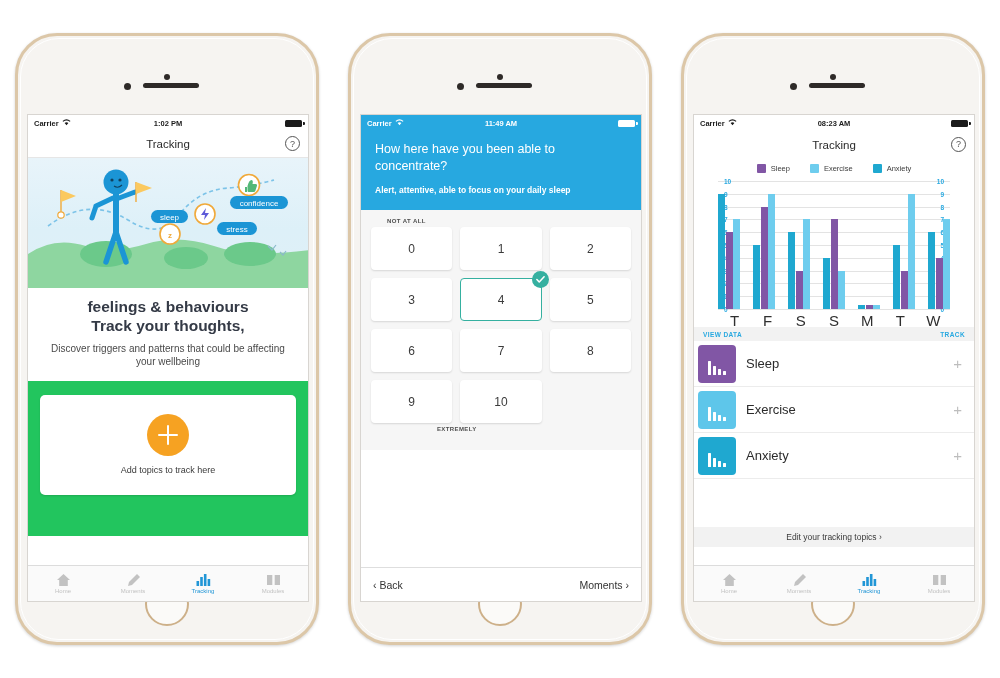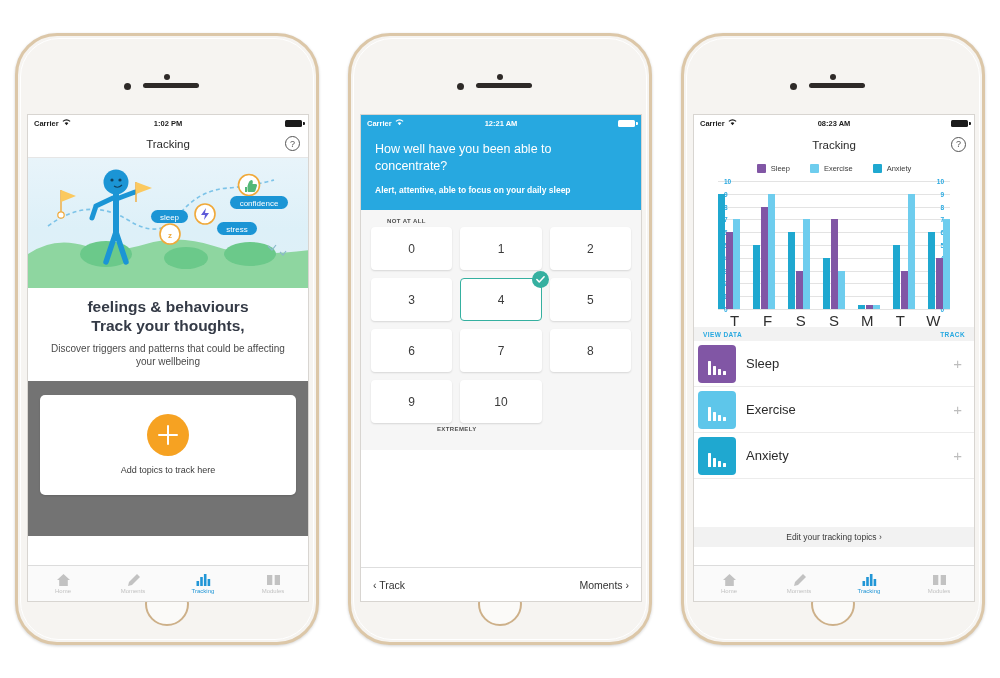--- a/index.html
+++ b/index.html
@@ -75,21 +75,21 @@
   .tab .lbl { font-size:6px; }
   .tab.active { color:#2196d6; }
   .tab svg { display:block; }
 
   
   .illus { height:130px; background:linear-gradient(180deg,#e8f4fa 0%,#ddf0f8 55%,#dff0f7 100%);
      position:relative; overflow:hidden; }
   .hero-txt { padding:10px 14px 0; text-align:center; }
   .hero-title { font-size:15.5px; font-weight:bold; color:#343a46; line-height:1.22; }
   .hero-sub { font-size:10px; color:#4a4a4a; margin-top:6px; line-height:1.35; }
-  .card-wrap { background:#737373; padding:14px 12px; margin-top:12px; height:155px;}
+  .card-wrap { background:#22c55e; padding:14px 12px; margin-top:12px; height:155px;}
   .add-card { background:#fff; border-radius:5px; height:100px;
      box-shadow:0 1px 2px rgba(0,0,0,.14); display:flex; flex-direction:column;
      align-items:center; justify-content:center; gap:9px; }
   .plus-circle { width:42px; height:42px; border-radius:50%; background:#f6a222;
      position:relative; }
   .plus-circle::before, .plus-circle::after { content:""; position:absolute;
      background:#fff; border-radius:1px; }
   .plus-circle::before { left:50%; top:11px; margin-left:-1px; width:2px; height:20px; }
   .plus-circle::after { top:50%; left:11px; margin-top:-1px; height:2px; width:20px; }
   .add-card-label { font-size:9px; color:#3a3a3a; }
@@ -284,27 +284,27 @@
       <div class="q-head">
         <div class="statusbar light">
           <span class="sb-left">
             <span>Carrier</span>
             <span class="wifi">
               <svg width="9" height="7" viewBox="0 0 9 7">
                   <path d="M4.5 6.2 6.4 4.1a2.8 2.8 0 0 0-3.8 0zM1.3 2.8a4.9 4.9 0 0 1 6.4 0l.8-.9a6.1 6.1 0 0 0-8 0z" fill="#ffffff"></path>
                 </svg>
             </span>
           </span>
-          <span class="sb-time">12:21 AM</span>
+          <span class="sb-time">11:49 AM</span>
           <span class="sb-right">
               <span class="batt"></span>
             </span>
         </div>
         <div class="q-body">
-          <div class="q-question">How well have you been able to concentrate?</div>
+          <div class="q-question">How here have you been able to concentrate?</div>
           <div class="q-desc">Alert, attentive, able to focus on your daily sleep</div>
         </div>
       </div>
 
       <div class="scale-area">
         <div class="scale-cap">NOT AT ALL</div>
         <div class="grid">
           <div class="cell">0</div>
           <div class="cell">1</div>
           <div class="cell">2</div>
@@ -322,21 +322,21 @@
           <div class="cell">7</div>
           <div class="cell">8</div>
           <div class="cell">9</div>
           <div class="cell">10</div>
           <div class="cell blank"></div>
         </div>
         <div class="scale-cap bottom" style="padding-left:0;width:66%;">EXTREMELY</div>
       </div>
 
       <div class="q-footer">
-        <span>‹ Track</span>
+        <span>‹ Back</span>
         <span>Moments ›</span>
       </div>
     </div>
   </div>
 
   <div class="phone p3">
     <span class="dot-top"></span>
     <span class="cam"></span>
     <span class="speaker"></span>
     <div class="home-btn"></div>

